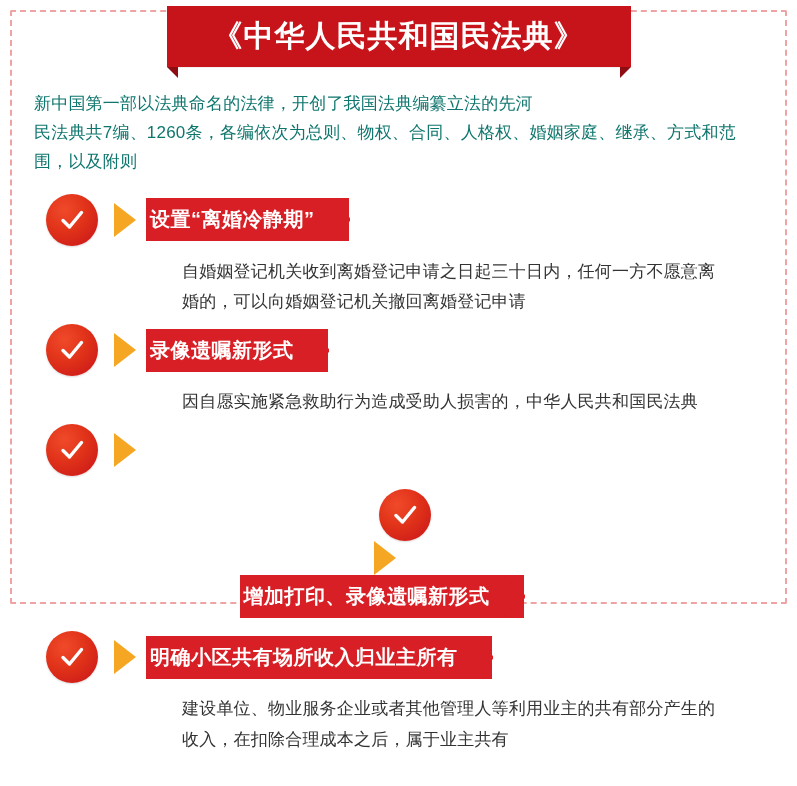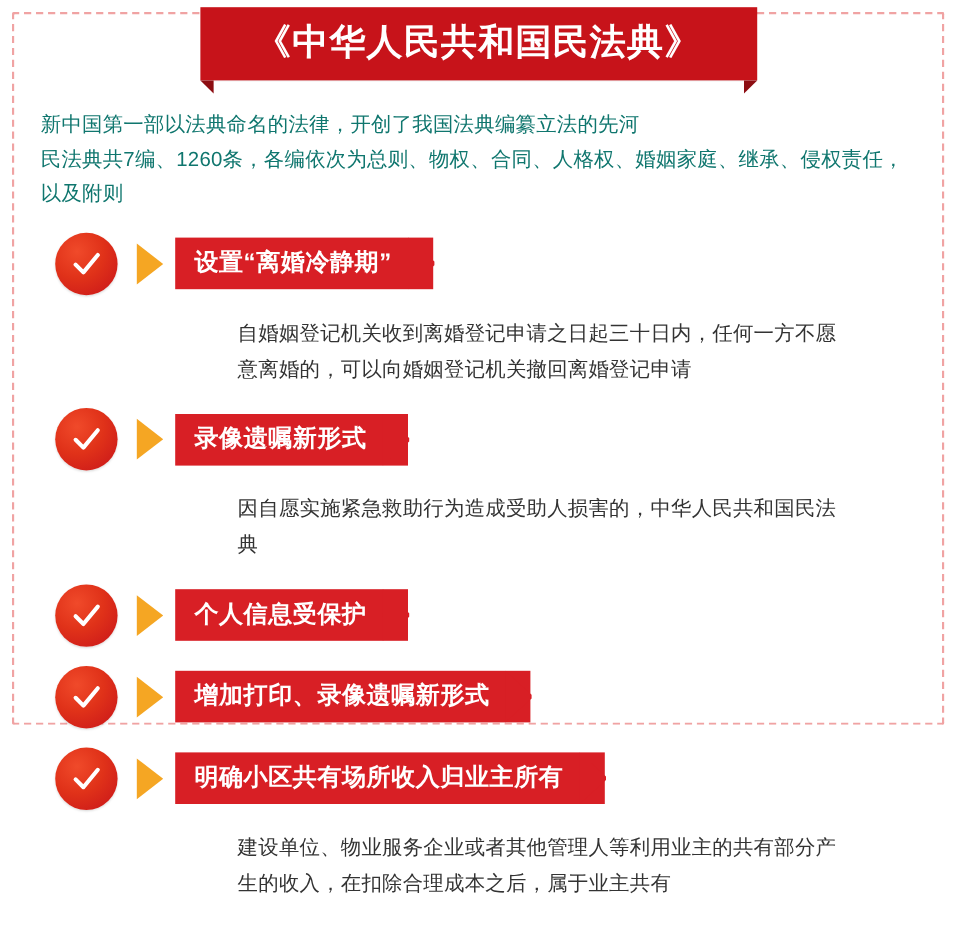--- a/index.html
+++ b/index.html
@@ -123,21 +123,21 @@
     border-width: 17px 0 17px 22px;
     border-color: transparent transparent transparent #f5a623;
   }
   .ribbon {
     position: relative;
     background: #d81f25;
     color: #ffffff;
     font-size: 20px;
     font-weight: bold;
     letter-spacing: 0.5px;
-    padding: 9px 34px 10px 16px;
+    padding: 9px 34px 10px 4px;
     line-height: 1.2;
     white-space: nowrap;
   }
   .ribbon::after {
     content: "";
     position: absolute;
     right: -1px;
     top: 0;
     width: 0;
     height: 100%;
@@ -151,40 +151,41 @@
     z-index: 2;
   }
   .body-text {
     margin: 10px 34px 0 182px;
     font-size: 17px;
     line-height: 1.78;
     color: #333333;
     letter-spacing: 0.2px;
   }
   .body-text p {
-    margin: 16px;
+    margin: 0;
   }
   .item.no-body .item-head {
     min-height: 58px;
+    flex-direction: column;
   }
   .spacer-sm { height: 6px; }
 </style>
 </head>
 <body>
 
 <div class="poster">
   <div class="frame"></div>
 
   <div class="banner-wrap">
     <div class="banner">《中华人民共和国民法典》</div>
   </div>
 
   <div class="intro">
     <p>新中国第一部以法典命名的法律，开创了我国法典编纂立法的先河</p>
-    <p>民法典共7编、1260条，各编依次为总则、物权、合同、人格权、婚姻家庭、继承、侵权责任，以及附则</p>
+    <p>民法典共7编、1260条，各编依次为总则、物权、合同、人格权、婚姻家庭、继承、方式和范围，以及附则</p>
   </div>
 
   <div class="items">
 
     <div class="item">
       <div class="item-head">
         <span class="check">
           <svg width="34" height="34" viewBox="0 0 34 34" aria-hidden="true">
             <path d="M8 17.5 L14.5 24 L26.5 9.5" fill="none" stroke="#ffffff" stroke-width="3.4" stroke-linecap="round" stroke-linejoin="round"></path>
           </svg>
@@ -217,23 +218,20 @@
     </div>
 
     <div class="item">
       <div class="item-head">
         <span class="check">
           <svg width="34" height="34" viewBox="0 0 34 34" aria-hidden="true">
             <path d="M8 17.5 L14.5 24 L26.5 9.5" fill="none" stroke="#ffffff" stroke-width="3.4" stroke-linecap="round" stroke-linejoin="round"></path>
           </svg>
         </span>
         <span class="arrow"></span>
-        <span class="ribbon">
-          <span class="ribbon-inner">个人信息受保护</span>
-        </span>
       </div>
     </div>
 
     <div class="spacer-sm"></div>
 
     <div class="item no-body">
       <div class="item-head">
         <span class="check">
           <svg width="34" height="34" viewBox="0 0 34 34" aria-hidden="true">
             <path d="M8 17.5 L14.5 24 L26.5 9.5" fill="none" stroke="#ffffff" stroke-width="3.4" stroke-linecap="round" stroke-linejoin="round"></path>

